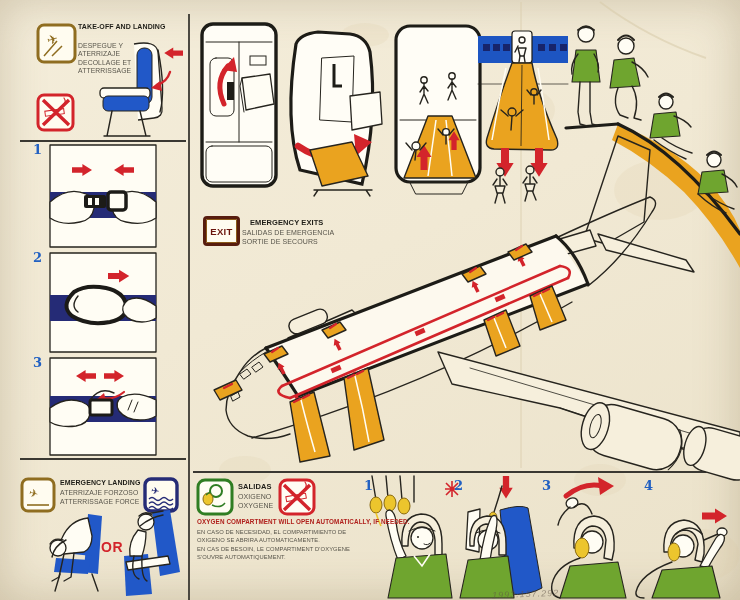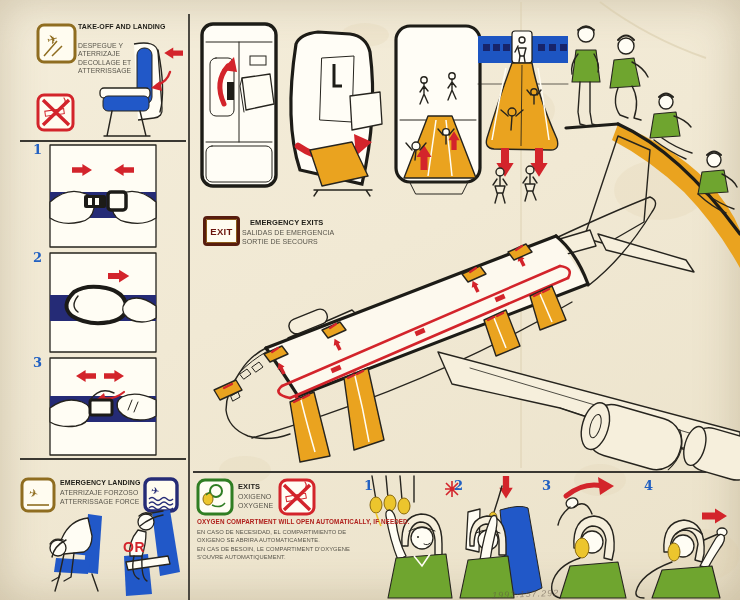--- a/index.html
+++ b/index.html
@@ -6,21 +6,21 @@
   #card{position:relative;width:740px;height:600px;overflow:hidden;
         background:linear-gradient(155deg,#f4edda 0%,#f1e9d4 45%,#ebe2ca 100%);
         box-shadow:inset 0 0 46px rgba(115,95,55,.28);
         font-family:"Liberation Sans",sans-serif;}
   svg{position:absolute;left:0;top:0;}
   .t{position:absolute;color:#24231d;line-height:1.18;letter-spacing:.1px;}
   .b{font-weight:bold;color:#1f1e18;}
   .sub{color:#57544a;}
   .num{font-family:"DejaVu Serif",serif;font-weight:bold;color:#2160c2;font-size:13px;}
   .rednote{color:#b0201c;font-weight:bold;}
-  .or{font-weight:bold;color:#d3242b;font-size:14px;letter-spacing:.5px;margin-left:22px;}
+  .or{font-weight:bold;color:#d3242b;font-size:14px;letter-spacing:.5px;}
   #exitbadge{position:absolute;left:203px;top:216px;width:31px;height:24px;
      border:3px solid #571c0e;border-radius:4px;background:#fffcf0;
      box-shadow:inset 0 0 0 1px #8a5a18;display:flex;align-items:center;justify-content:center;
      font-weight:bold;font-size:9.5px;color:#6b150d;letter-spacing:.3px;}
   .pencil{position:absolute;left:492px;top:589px;font-size:9px;color:rgba(92,82,70,.55);
      font-style:italic;letter-spacing:1px;transform:rotate(-2deg);}
   
   .k{stroke:#26241e;fill:none;stroke-width:1.4;stroke-linecap:round;stroke-linejoin:round}
   .k2{stroke:#26241e;fill:none;stroke-width:1;stroke-linecap:round}
   .kf{stroke:#26241e;fill:#f6efdc;stroke-width:1.4;stroke-linejoin:round}
@@ -427,21 +427,21 @@
 <div class="t b" style="left:60px;top:479px;width:110px;font-size:7px;">EMERGENCY LANDING</div>
 <div class="t sub" style="left:60px;top:489px;width:110px;font-size:6.8px;">ATERRIZAJE FORZOSO</div>
 <div class="t sub" style="left:60px;top:498px;width:110px;font-size:6.8px;">ATTERRISSAGE FORCE</div>
 <div class="t or" style="left:101px;top:539px;">OR</div>
 
 <div id="exitbadge">EXIT</div>
 <div class="t b" style="left:242px;top:219px;font-size:7.5px;padding-left:8px;">EMERGENCY EXITS</div>
 <div class="t sub" style="left:242px;top:229px;font-size:7px;">SALIDAS DE EMERGENCIA</div>
 <div class="t sub" style="left:242px;top:238px;font-size:7px;">SORTIE DE SECOURS</div>
 
-<div class="t b" style="left:238px;top:483px;font-size:7.5px;">EXITS</div>
+<div class="t b" style="left:238px;top:483px;font-size:7.5px;">SALIDAS</div>
 <div class="t sub" style="left:238px;top:493px;font-size:7px;">OXIGENO</div>
 <div class="t sub" style="left:238px;top:502px;font-size:7px;">OXYGENE</div>
 <div class="t rednote" style="left:197px;top:518px;width:260px;font-size:6.3px;">OXYGEN COMPARTMENT WILL OPEN AUTOMATICALLY, IF NEEDED.</div>
 <div class="t sub" style="left:197px;top:529px;width:168px;font-size:5.8px;line-height:1.3;">EN CASO DE NECESIDAD, EL COMPARTIMIENTO DE OXIGENO SE ABRIRA AUTOMATICAMENTE.</div>
 <div class="t sub" style="left:197px;top:546px;width:168px;font-size:5.8px;line-height:1.3;">EN CAS DE BESOIN, LE COMPARTIMENT D'OXYGENE S'OUVRE AUTOMATIQUEMENT.</div>
 
 <div class="t num" style="left:364px;top:478px;">1</div>
 <div class="t num" style="left:454px;top:478px;">2</div>
 <div class="t num" style="left:542px;top:478px;">3</div>
 <div class="t num" style="left:644px;top:478px;">4</div>

